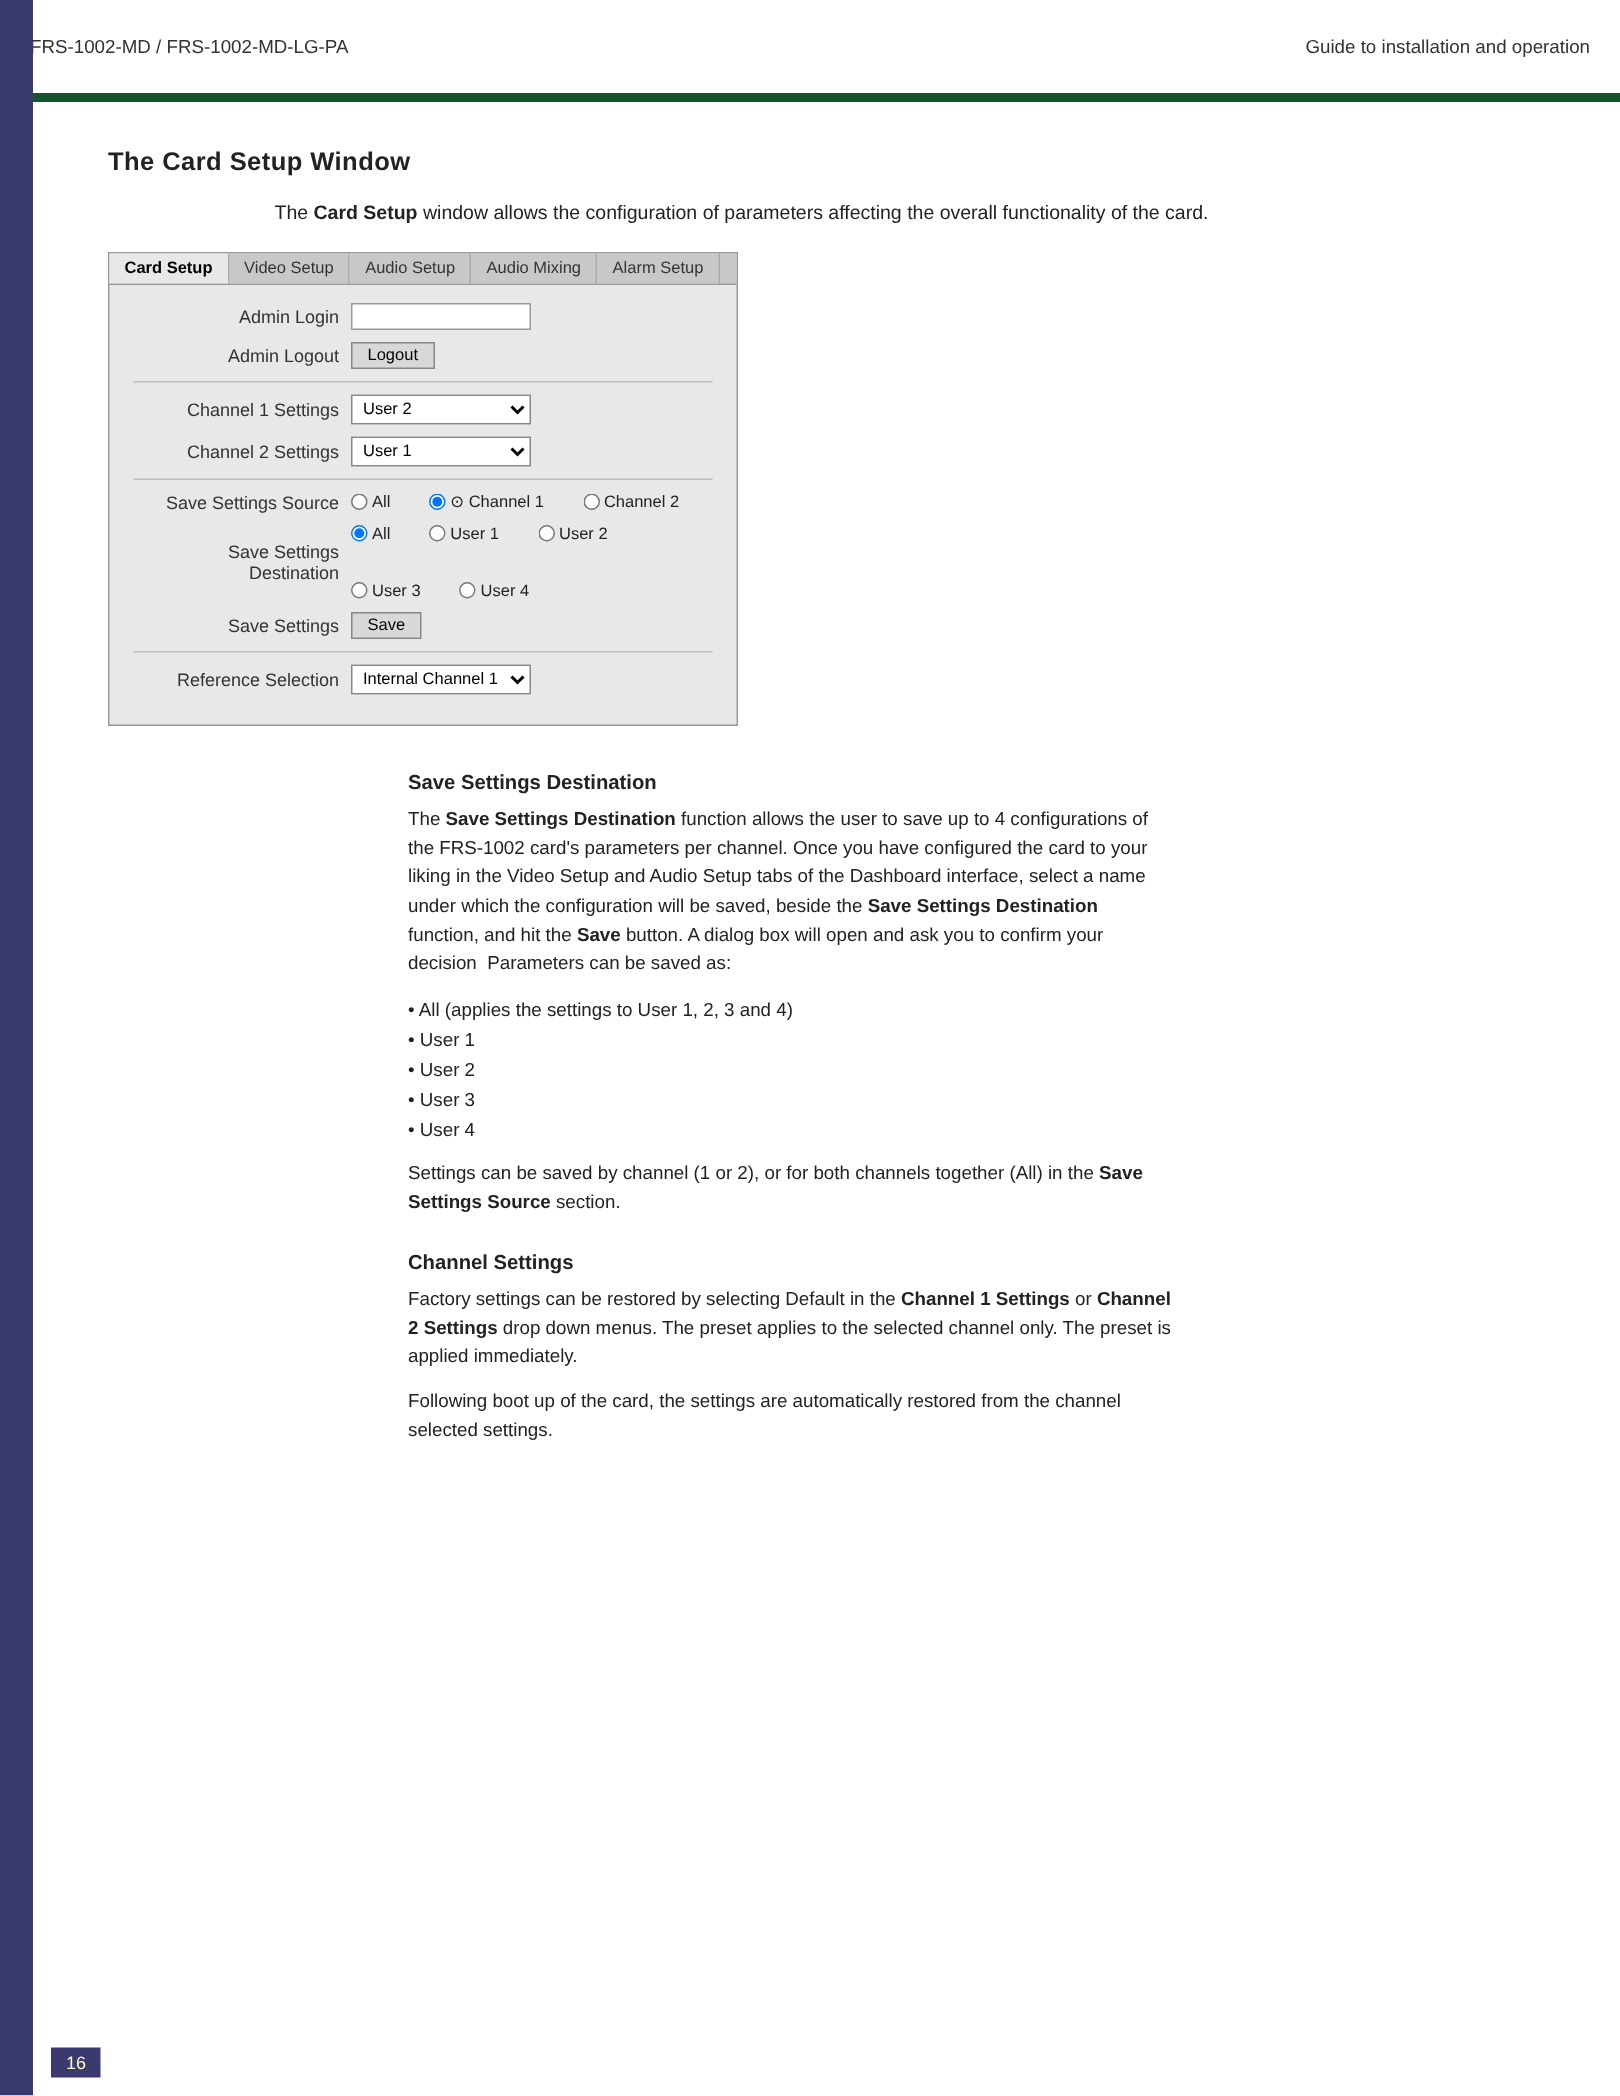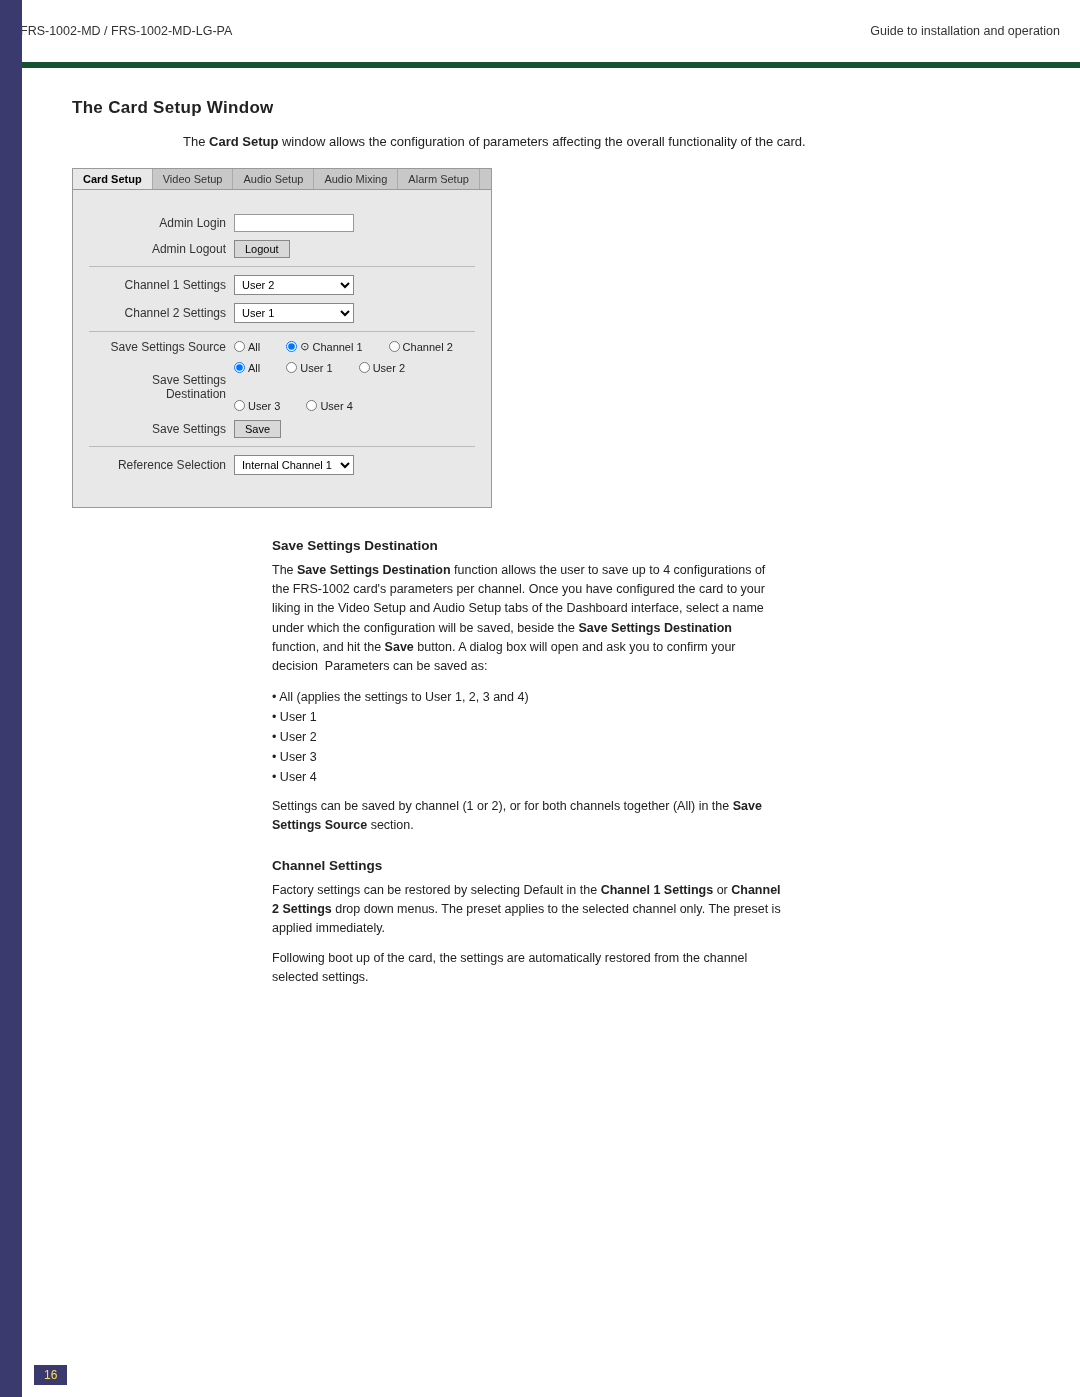--- a/index.html
+++ b/index.html
@@ -122,21 +122,21 @@
       cursor: pointer;
       color: #333;
     }
     .card-tab.active {
       background: #e8e8e8;
       font-weight: bold;
       color: #000;
     }
 
     .card-body {
-      padding: 24px 16px;
+      padding: 12px 16px;
     }
 
     .form-row {
       display: flex;
       align-items: center;
       margin-bottom: 8px;
       font-size: 12px;
     }
     .form-label {
       text-align: right;
@@ -229,21 +229,21 @@
       position: absolute;
       bottom: 12px;
       left: 22px;
       right: 0;
       display: flex;
       justify-content: flex-start;
       padding-left: 12px;
     }
     .page-number {
       background: #3a3a6e;
-      color: #fde047;
+      color: #fef9c3;
       font-size: 12px;
       padding: 3px 10px;
     }
 
     .ref-selection-row {
       display: flex;
       align-items: center;
       margin-top: 4px;
       font-size: 12px;
     }

